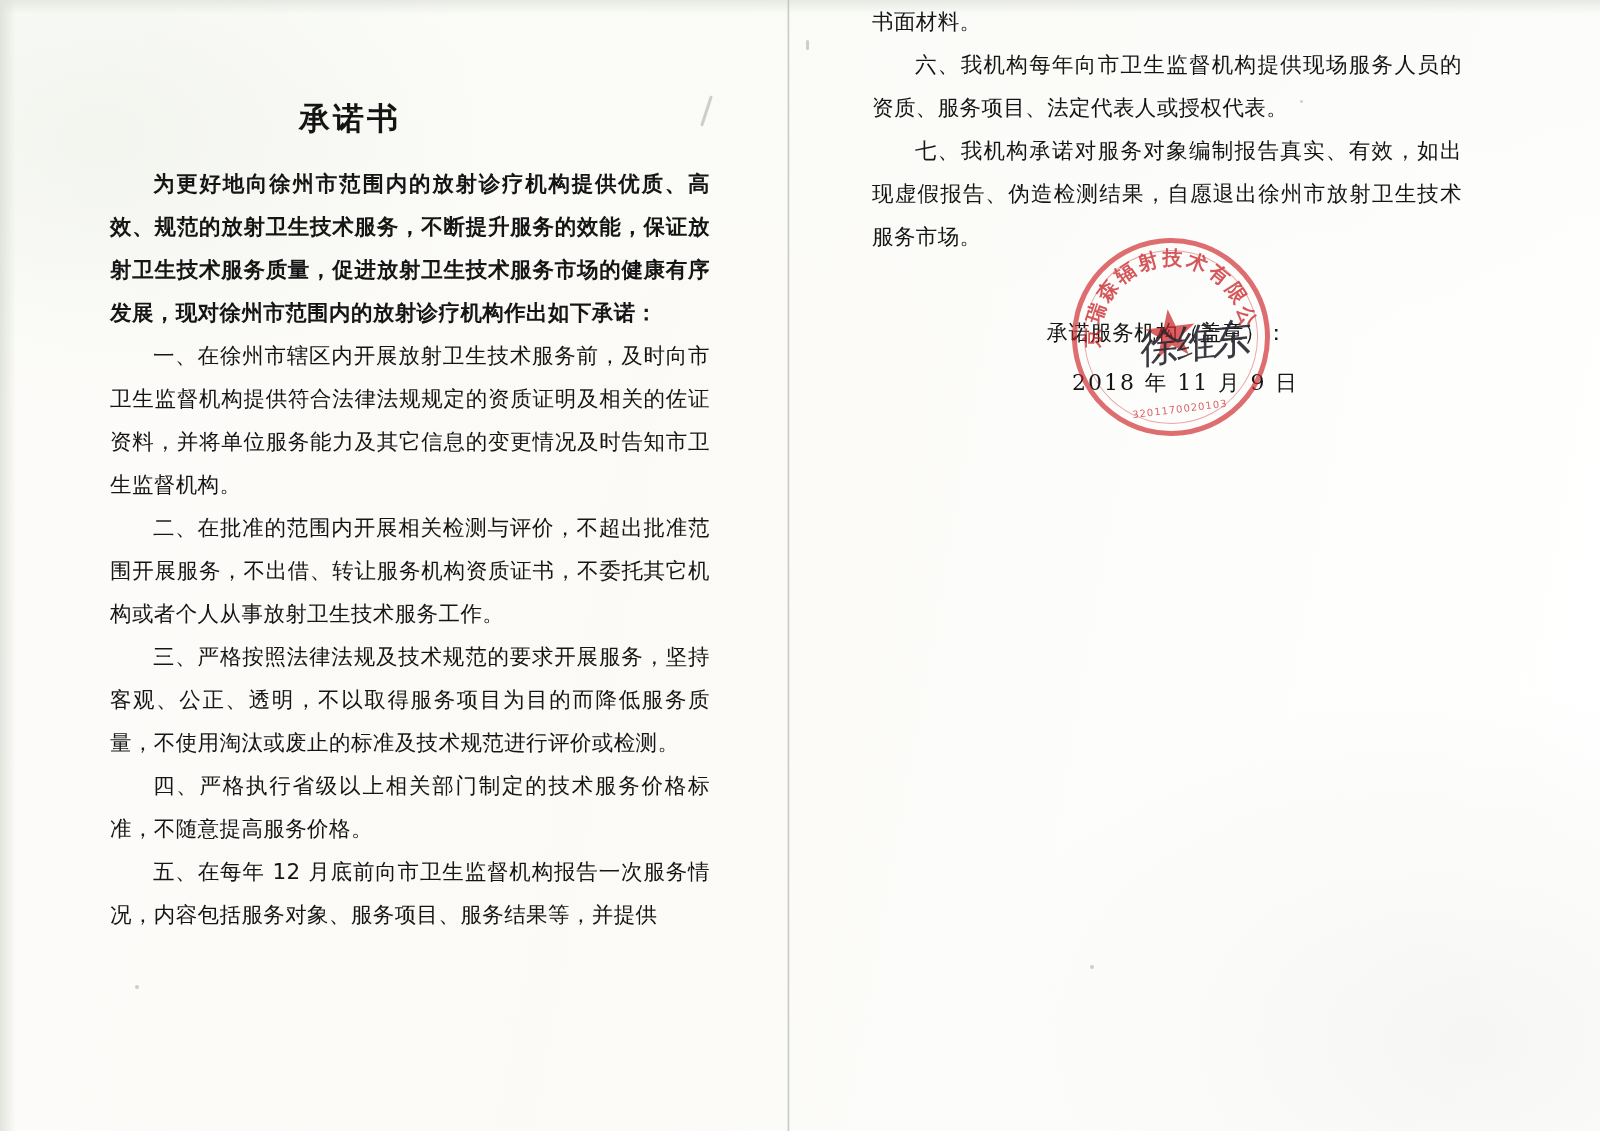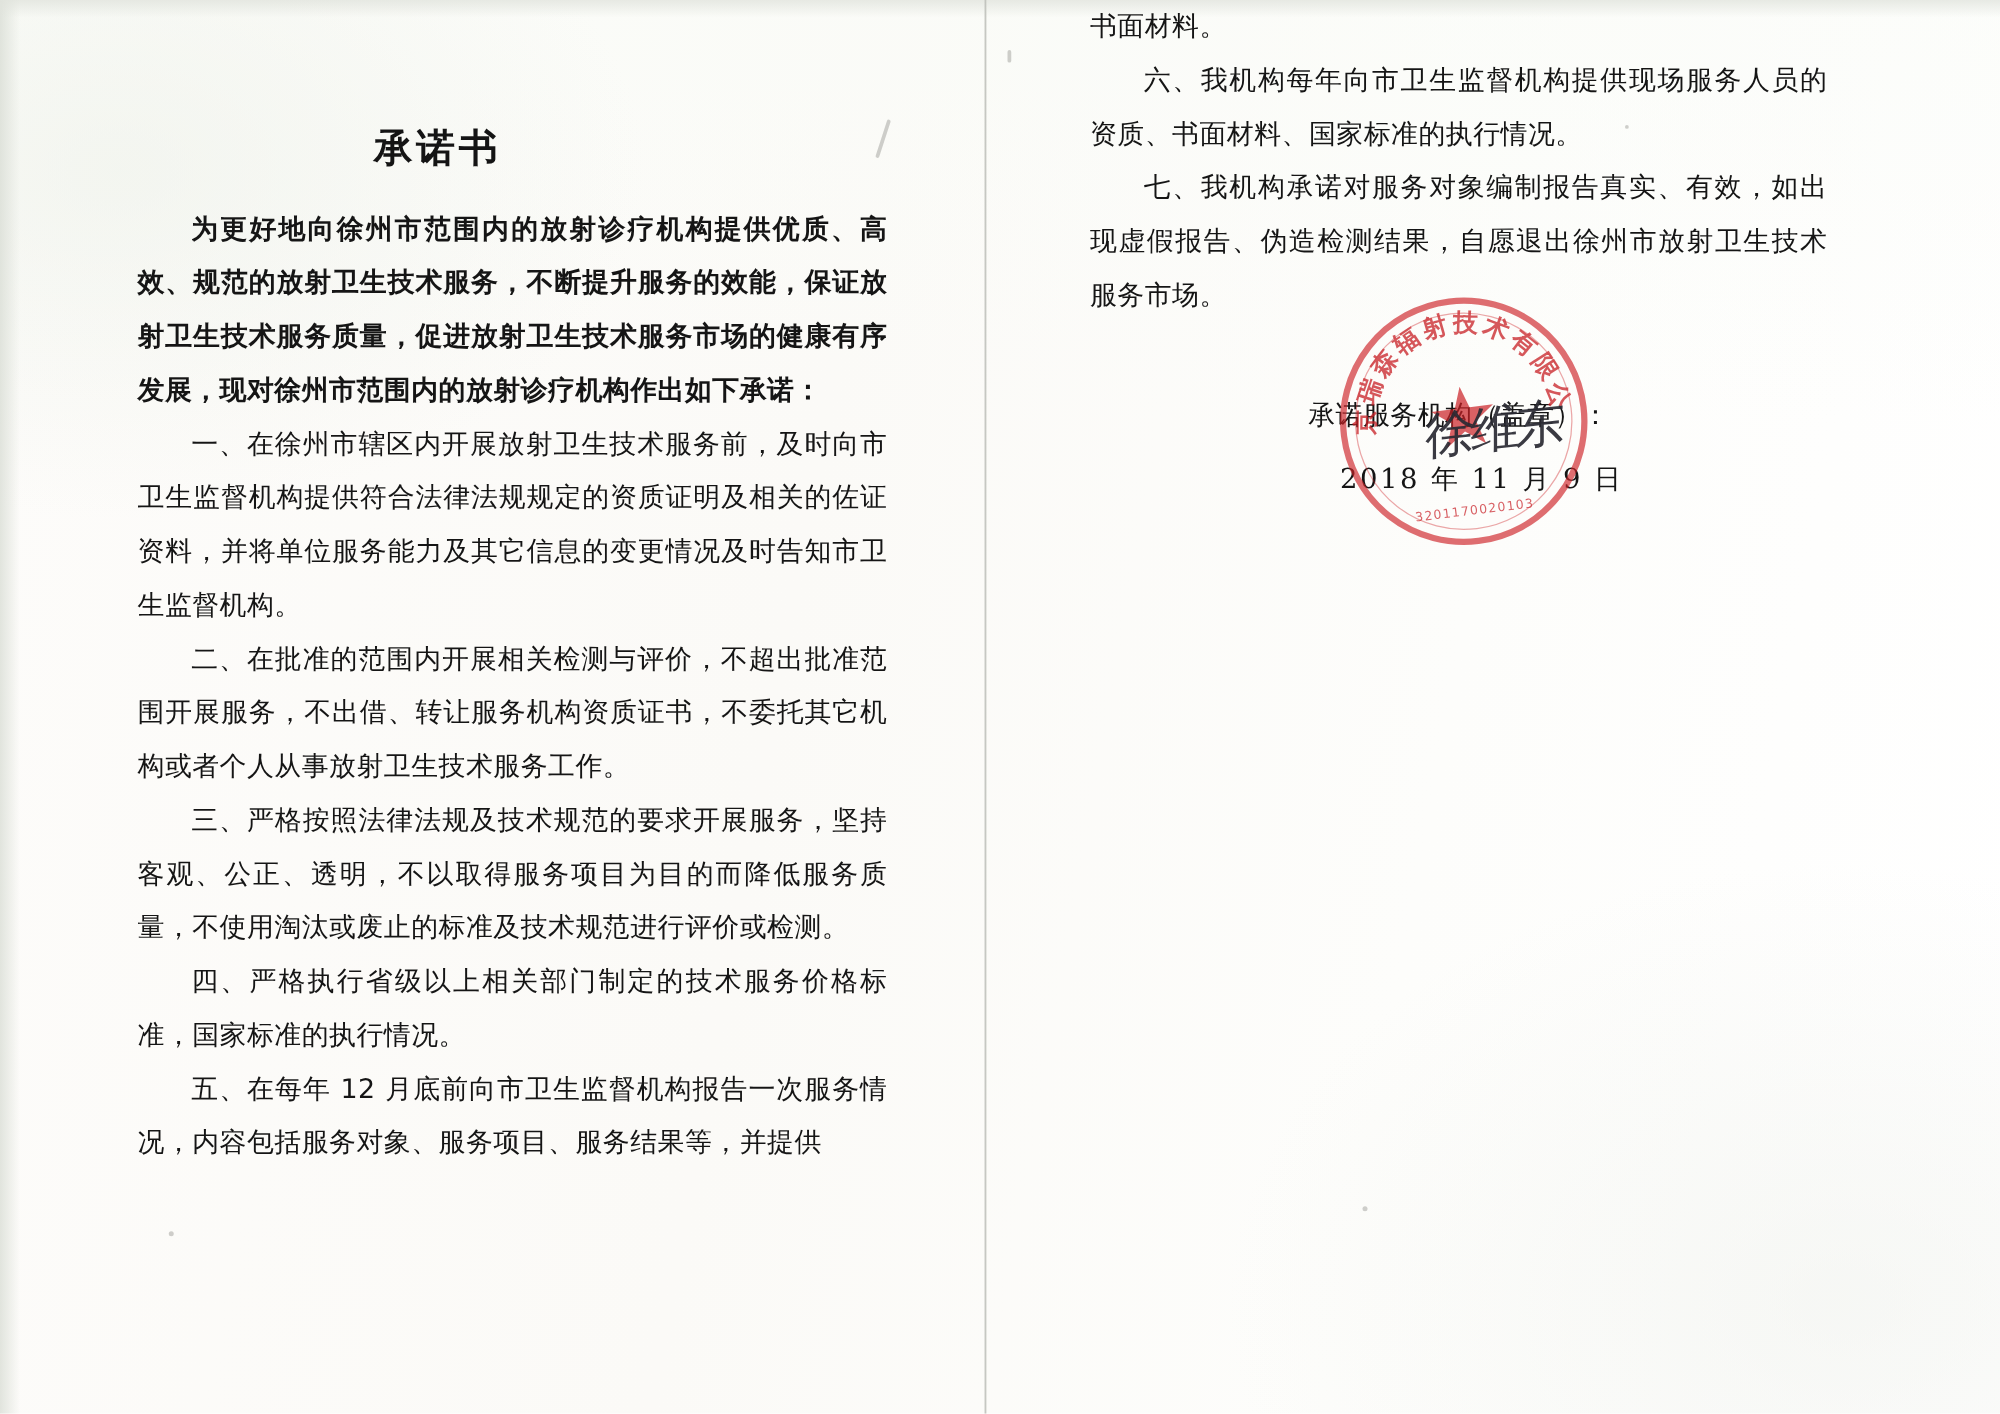--- a/index.html
+++ b/index.html
@@ -194,27 +194,27 @@
   <div class="speck" style="left:1090px; top:965px; width:4px; height:4px;"></div>
   <div class="speck" style="left:806px; top:40px; width:3px; height:10px; border-radius:2px;"></div>
   <div class="speck" style="left:1300px; top:100px; width:3px; height:3px;"></div>
 
   <div class="col col-left">
     <div class="doc-title">承诺书</div>
     <p class="body-text">为更好地向徐州市范围内的放射诊疗机构提供优质、高效、规范的放射卫生技术服务，不断提升服务的效能，保证放射卫生技术服务质量，促进放射卫生技术服务市场的健康有序发展，现对徐州市范围内的放射诊疗机构作出如下承诺：</p>
     <p class="body-text">一、在徐州市辖区内开展放射卫生技术服务前，及时向市卫生监督机构提供符合法律法规规定的资质证明及相关的佐证资料，并将单位服务能力及其它信息的变更情况及时告知市卫生监督机构。</p>
     <p class="body-text">二、在批准的范围内开展相关检测与评价，不超出批准范围开展服务，不出借、转让服务机构资质证书，不委托其它机构或者个人从事放射卫生技术服务工作。</p>
     <p class="body-text">三、严格按照法律法规及技术规范的要求开展服务，坚持客观、公正、透明，不以取得服务项目为目的而降低服务质量，不使用淘汰或废止的标准及技术规范进行评价或检测。</p>
-    <p class="body-text">四、严格执行省级以上相关部门制定的技术服务价格标准，国家标准的执行情况。</p>
+    <p class="body-text">四、严格执行省级以上相关部门制定的技术服务价格标准，不随意提高服务价格。</p>
     <p class="body-text">五、在每年 12 月底前向市卫生监督机构报告一次服务情况，内容包括服务对象、服务项目、服务结果等，并提供</p>
   </div>
 
   <div class="col col-right">
     <p class="body-text col-right-first">书面材料。</p>
-    <p class="body-text">六、我机构每年向市卫生监督机构提供现场服务人员的资质、书面材料、国家标准的执行情况。</p>
+    <p class="body-text">六、我机构每年向市卫生监督机构提供现场服务人员的资质、服务项目、法定代表人或授权代表。</p>
     <p class="body-text">七、我机构承诺对服务对象编制报告真实、有效，如出现虚假报告、伪造检测结果，自愿退出徐州市放射卫生技术服务市场。</p>
 
     <div class="sign-block">
       <div class="sign-row">承诺服务机构（盖章）：</div>
 
       <div class="seal">
         <div class="inner-ring"></div>
         <svg class="star" viewBox="0 0 100 100">
           <polygon points="50,4 61,36 96,36 68,57 79,92 50,71 21,92 32,57 4,36 39,36" fill="currentColor"></polygon>
         </svg>

